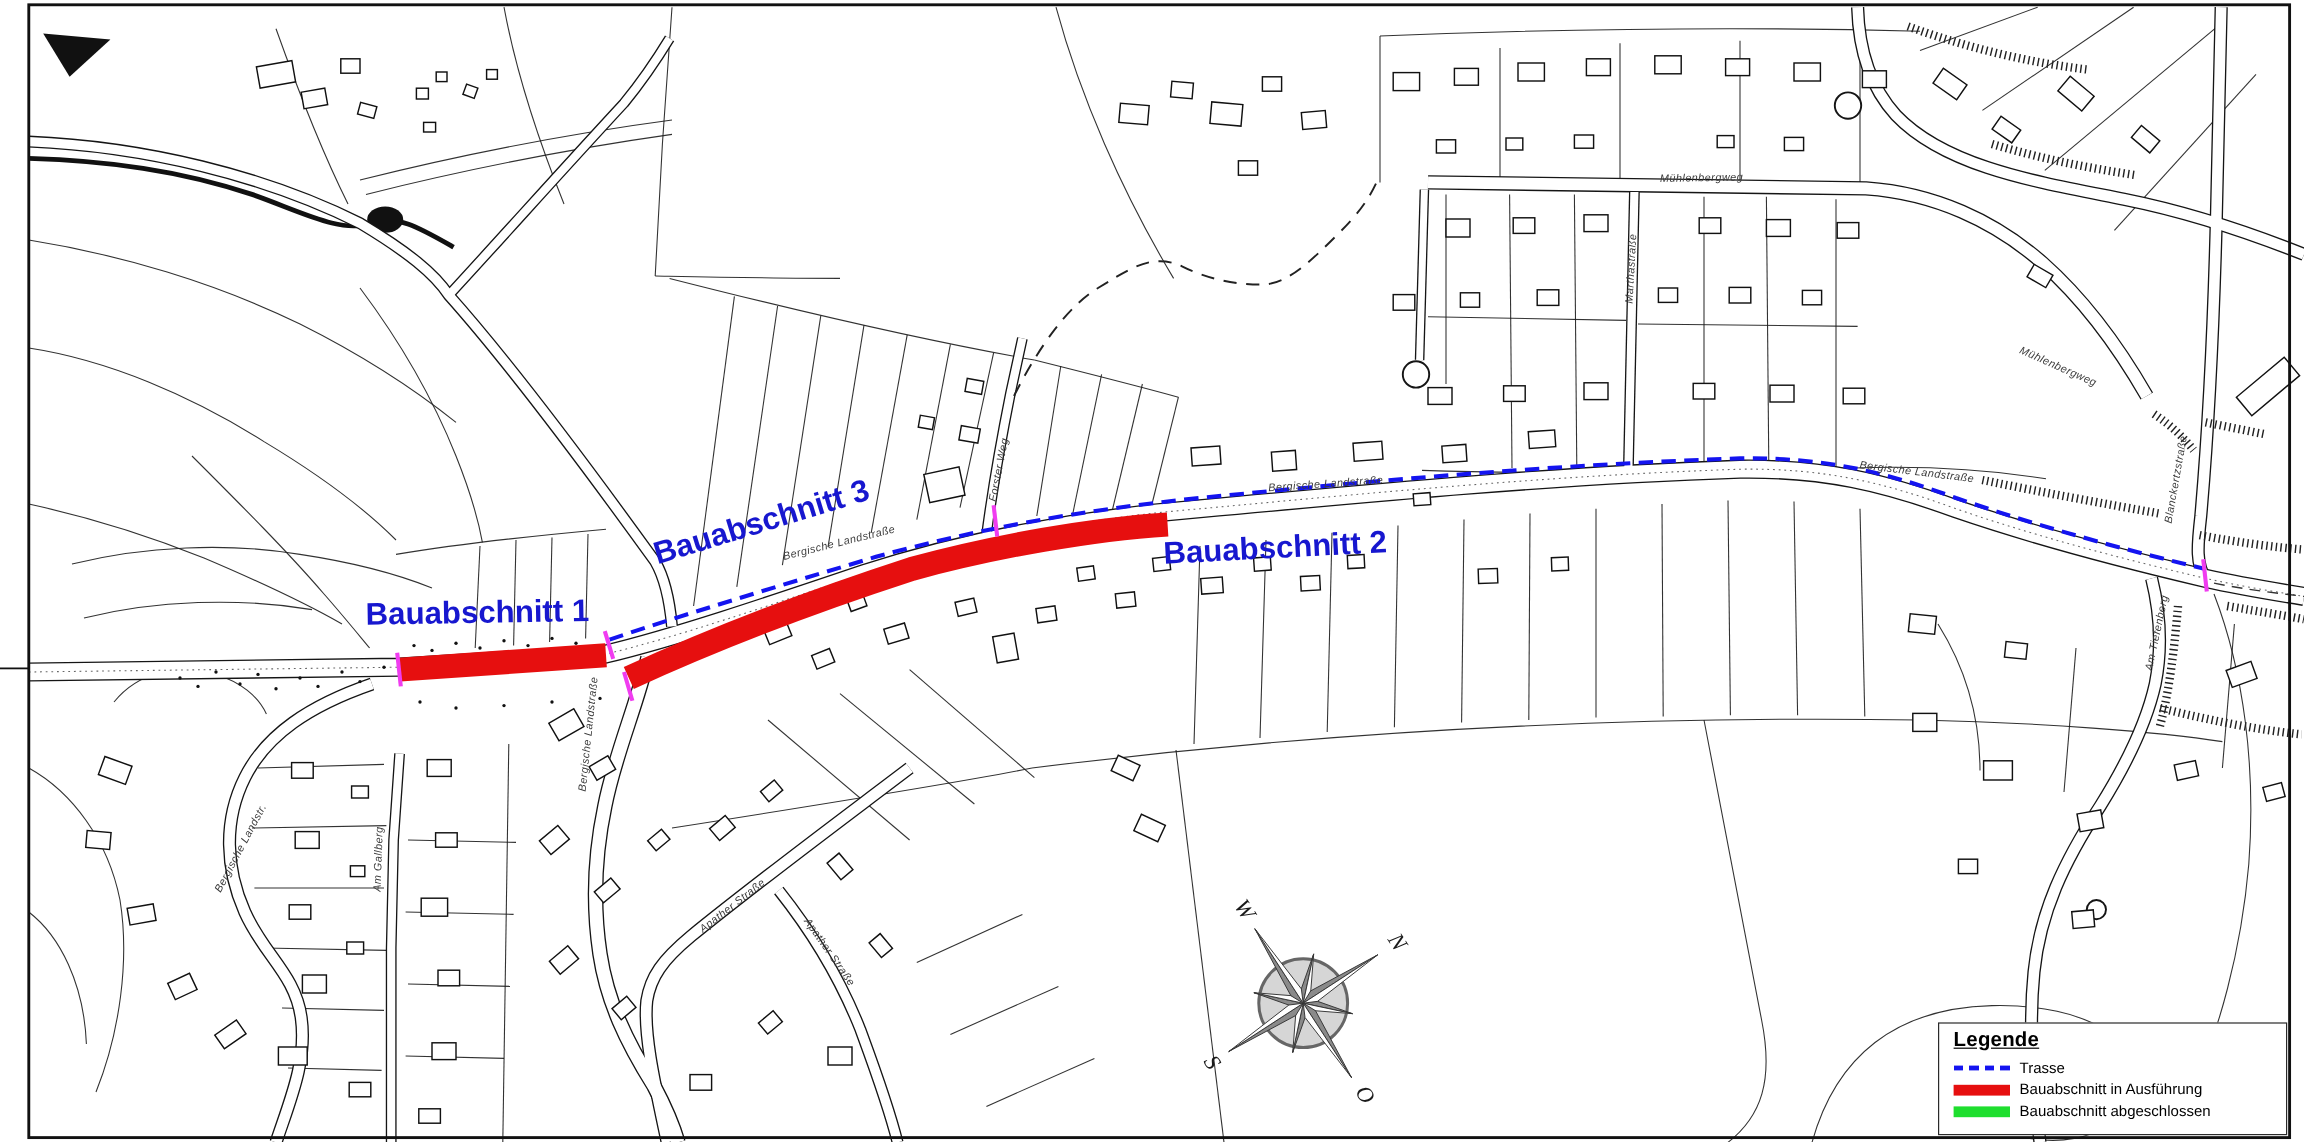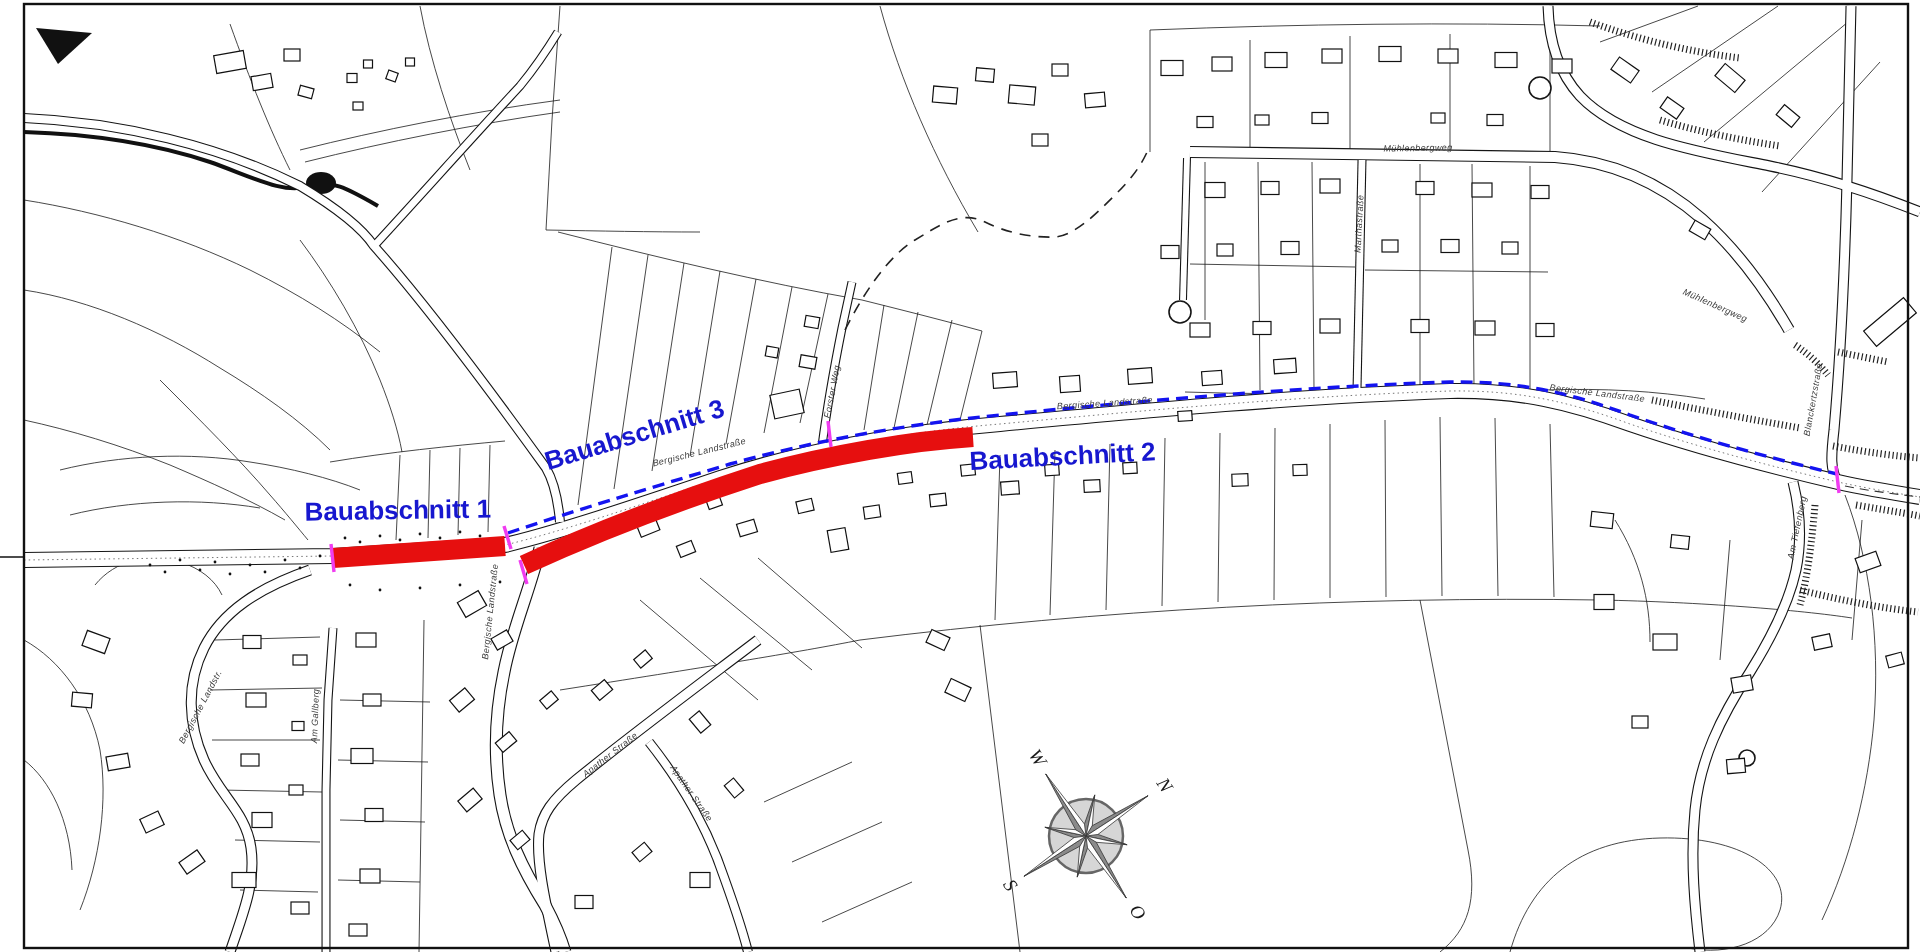--- a/index.html
+++ b/index.html
@@ -355,13 +355,28 @@
       <polygon points="1045.696711408888,773.9383779720387 1086,836 1075.7449399595885,829.768327386042" fill="#8a8a8a" stroke="#333" stroke-width="0.8"></polygon>
       <polygon points="1045.696711408888,773.9383779720387 1086,836 1084.4781924853805,824.0968868824812" fill="#fff" stroke="#333" stroke-width="0.8"></polygon>
       <text transform="translate(1163.157692250979 785.8932087786175) rotate(57)" text-anchor="middle" dominant-baseline="middle" font-size="19" font-style="italic" font-family="&quot;Liberation Serif&quot;,serif" fill="#1a1a1a">N</text>
       <text transform="translate(1136.1067912213825 913.157692250979) rotate(57)" text-anchor="middle" dominant-baseline="middle" font-size="19" font-style="italic" font-family="&quot;Liberation Serif&quot;,serif" fill="#1a1a1a">O</text>
       <text transform="translate(1008.842307749021 886.1067912213825) rotate(57)" text-anchor="middle" dominant-baseline="middle" font-size="19" font-style="italic" font-family="&quot;Liberation Serif&quot;,serif" fill="#1a1a1a">S</text>
       <text transform="translate(1035.8932087786175 758.842307749021) rotate(57)" text-anchor="middle" dominant-baseline="middle" font-size="19" font-style="italic" font-family="&quot;Liberation Serif&quot;,serif" fill="#1a1a1a">W</text>
       <rect x="24" y="4" width="1884" height="944" fill="none" stroke="#111" stroke-width="2.4"></rect>
       <line x1="0" y1="557" x2="24" y2="557" stroke="#111" stroke-width="1.5"></line>
     </svg>
 
+  <div id="legend">
+    <div class="ltitle">Legende</div>
+    <div class="lrow">
+      <div class="lswatch sw-trasse"></div>
+      <span>Trasse</span>
+    </div>
+    <div class="lrow">
+      <div class="lswatch sw-active"></div>
+      <span>Bauabschnitt in Ausführung</span>
+    </div>
+    <div class="lrow">
+      <div class="lswatch sw-done"></div>
+      <span>Bauabschnitt abgeschlossen</span>
+    </div>
+  </div>
 </div>
 
 </body></html>

